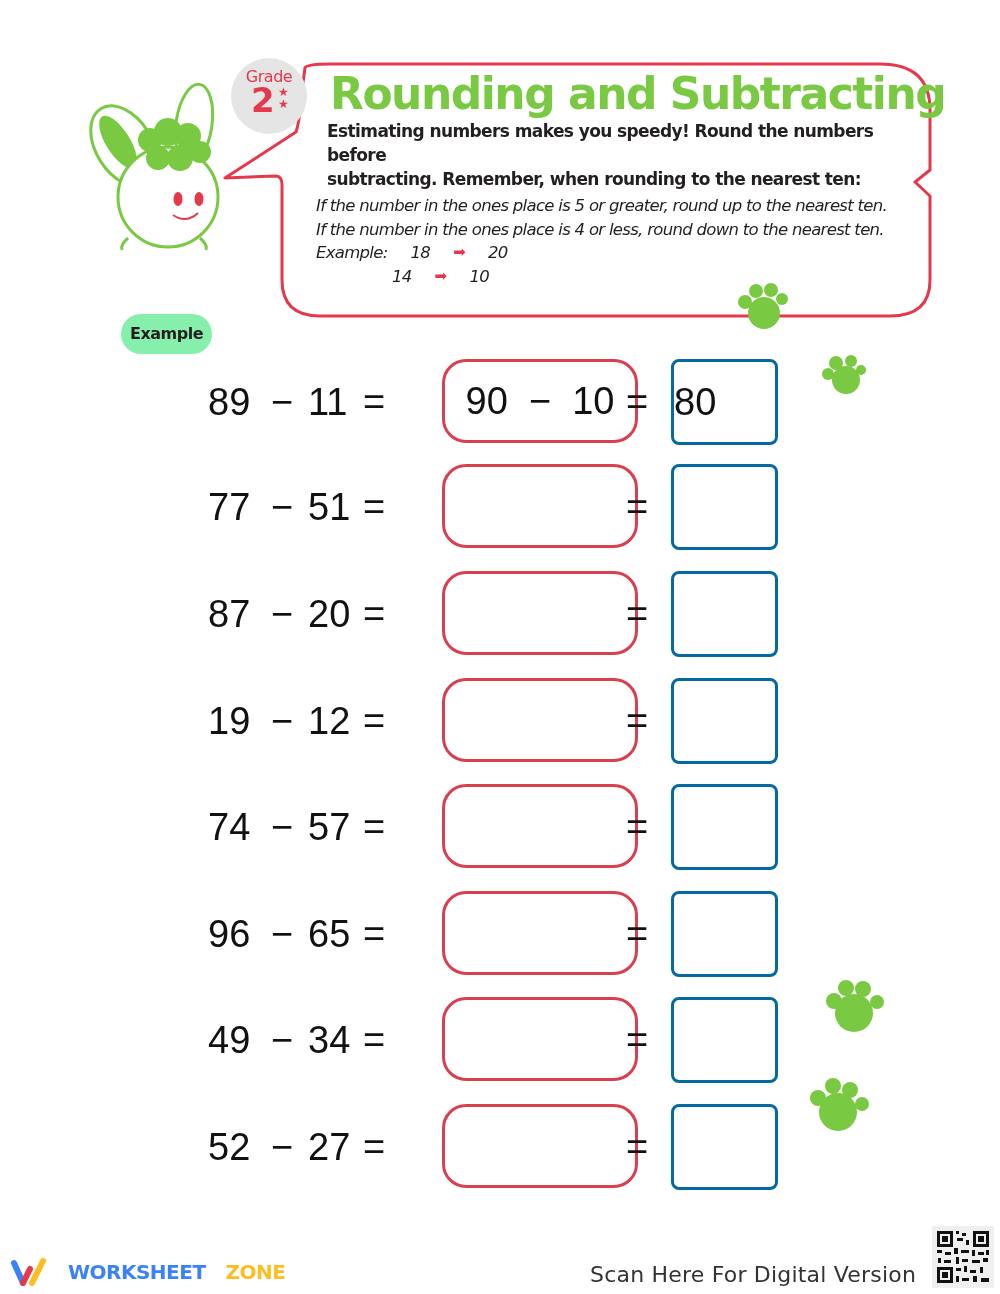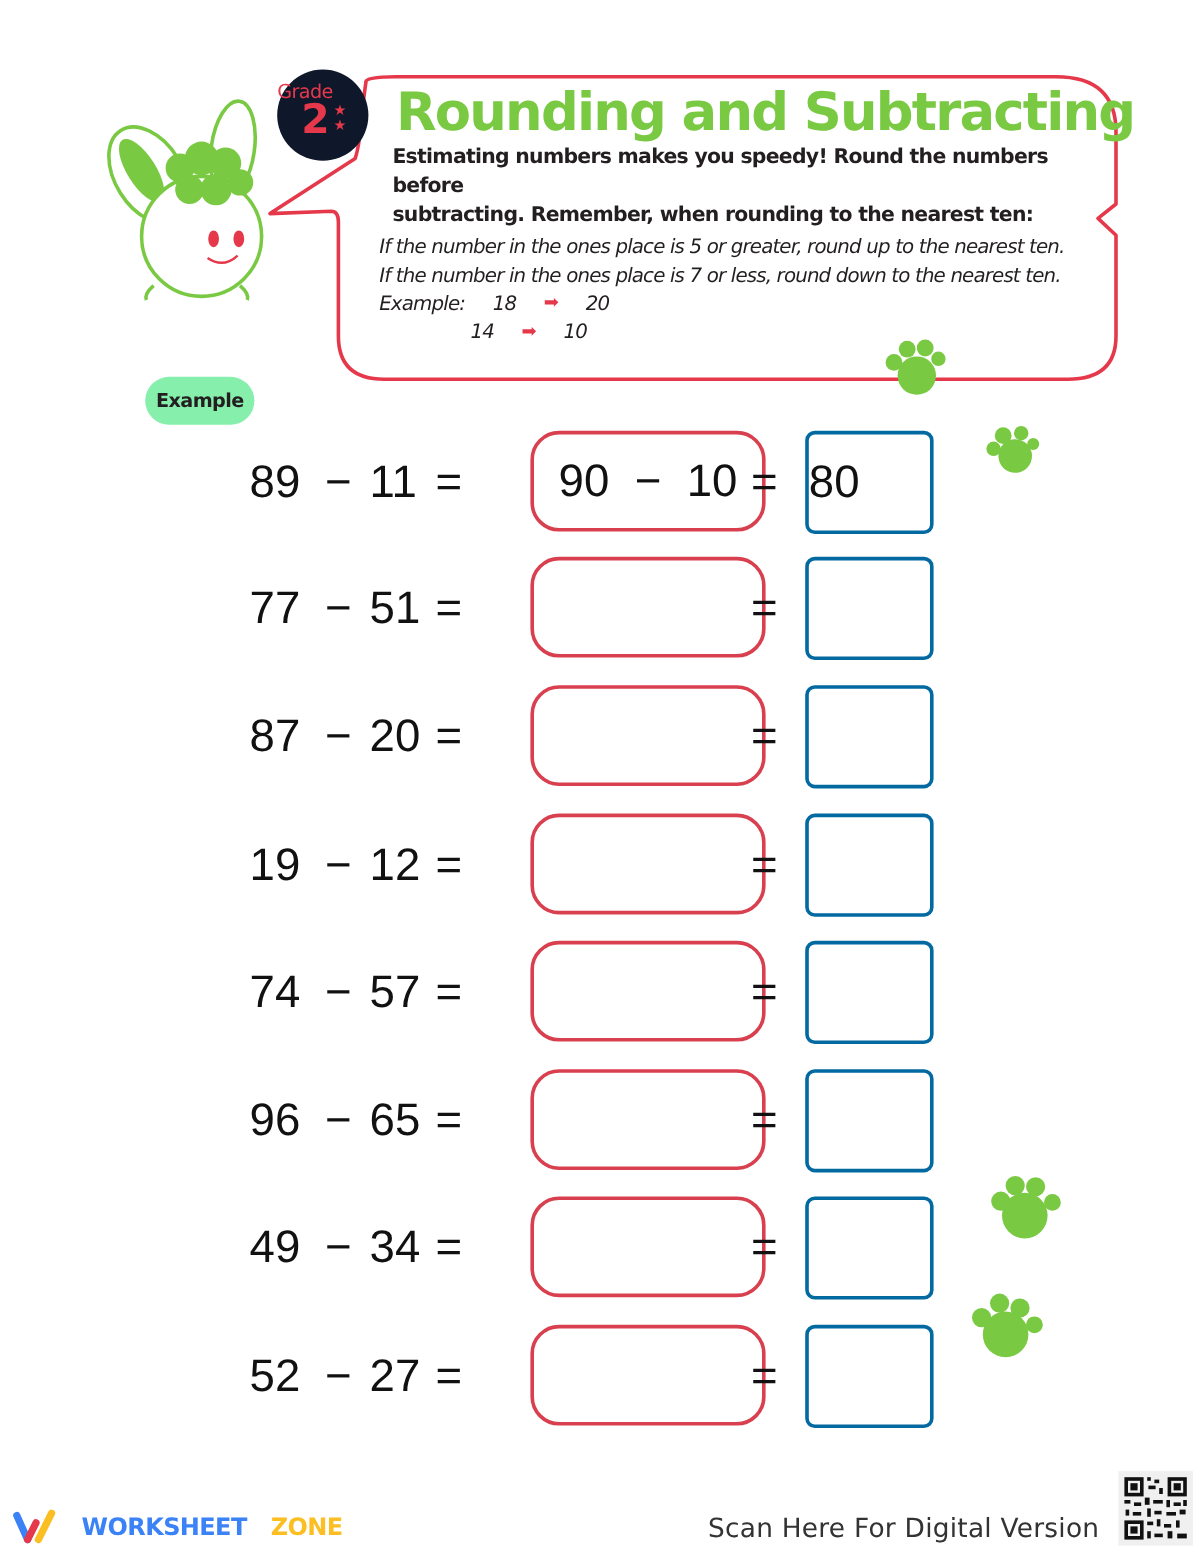--- a/index.html
+++ b/index.html
@@ -1,19 +1,19 @@
 <!DOCTYPE html>
 <html><head>
 <meta charset="utf-8">
 <style>
   html, body { margin: 0; padding: 0; background: #ffffff; }
   body { width: 1000px; height: 1294px; position: relative; overflow: hidden; font-family: "Liberation Sans", sans-serif; }
   .abs { position: absolute; }
   .bubble-svg { position: absolute; left: 0; top: 0; }
-  .grade-badge { position: absolute; left: 231px; top: 58px; width: 76px; height: 76px; border-radius: 50%; background: #0f172a; color: #e5394b; text-align: left; }
+  .grade-badge { position: absolute; left: 231px; top: 58px; width: 76px; height: 76px; border-radius: 50%; background: #e5e5e5; color: #e5394b; text-align: center; }
   .grade-badge .g-label { position: absolute; top: 9px; left: 0; width: 100%; font-size: 16px; font-family: "DejaVu Sans", sans-serif; letter-spacing: -0.5px; }
   .grade-badge .g-num { position: absolute; top: 22px; left: 20px; font-size: 34px; font-weight: bold; font-family: "DejaVu Sans", sans-serif; }
   .grade-badge .g-stars { position: absolute; top: 28px; left: 47px; font-size: 12px; line-height: 12px; }
   .title { left: 330px; top: 68px; font-size: 44px; font-weight: bold; color: #7ac943; font-family: "DejaVu Sans", sans-serif; letter-spacing: -1.5px; white-space: nowrap; }
   .intro { left: 327px; top: 119px; font-size: 17px; font-weight: bold; color: #231f20; line-height: 24px; width: 600px; font-family: "DejaVu Sans", sans-serif; letter-spacing: -0.6px; }
   .rules { left: 316px; top: 194px; font-size: 16.5px; font-style: italic; color: #231f20; line-height: 23.5px; font-family: "DejaVu Sans", sans-serif; letter-spacing: -0.7px; white-space: nowrap; }
   .rules .ex-row { display: flex; align-items: center; gap: 23px; }
   .rules .arrow { color: #e5394b; font-style: normal; font-size: 15px; }
   .rules .indent { padding-left: 76px; }
   .example-pill { left: 121px; top: 314px; width: 91px; height: 40px; background: #86efac; border-radius: 20px; color: #231f20; font-size: 16px; font-weight: bold; text-align: center; line-height: 40px; font-family: "DejaVu Sans", sans-serif; letter-spacing: -0.5px; }
@@ -70,21 +70,21 @@
 </div>
 
 <div class="abs title">Rounding and Subtracting</div>
 <div class="abs intro">
   <div>Estimating numbers makes you speedy!  Round the numbers before</div>
   <div>subtracting.  Remember, when rounding to the nearest ten:</div>
 </div>
 
 <div class="abs rules">
   <div>If the number in the ones place is 5 or greater, round up to the nearest ten.</div>
-  <div>If the number in the ones place is 7 or less, round down to the nearest ten.</div>
+  <div>If the number in the ones place is 4 or less, round down to the nearest ten.</div>
   <div class="ex-row">
     <span>Example:</span>
     <span>18</span>
     <span class="arrow">➡</span>
     <span>20</span>
   </div>
   <div class="ex-row indent">
     <span>14</span>
     <span class="arrow">➡</span>
     <span>10</span>

